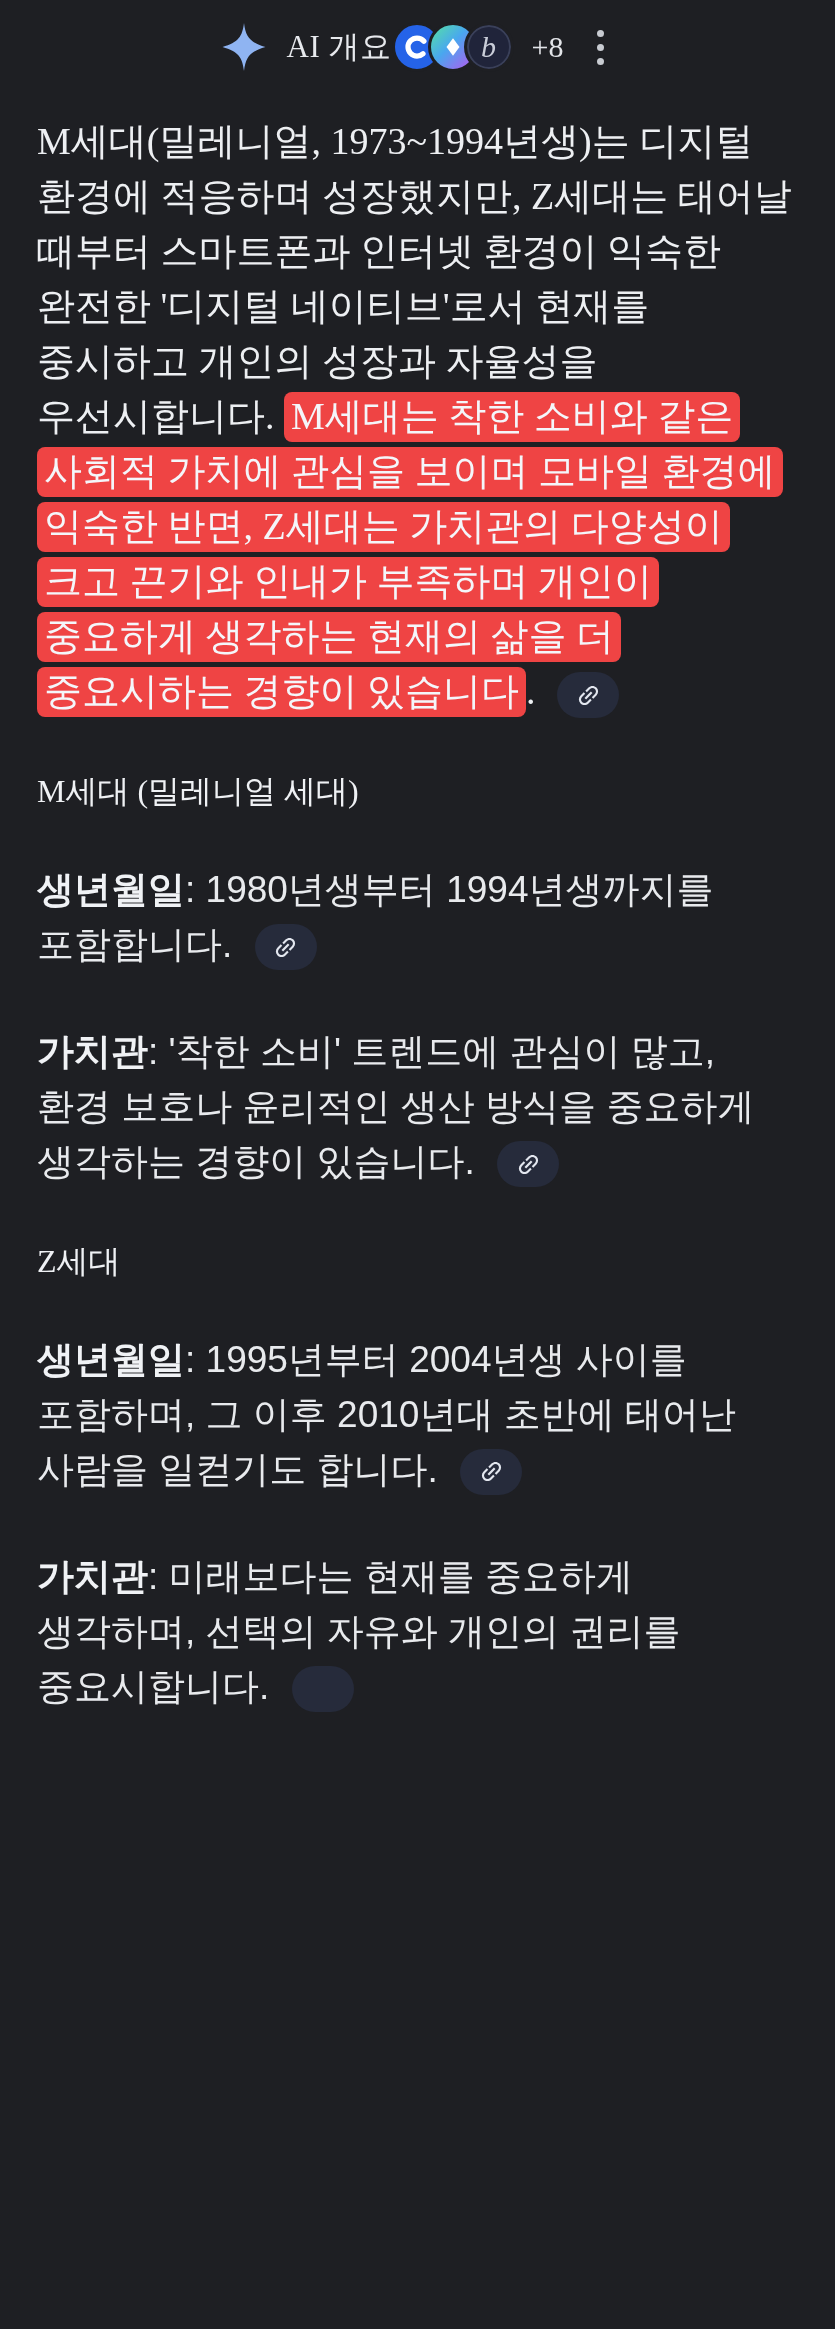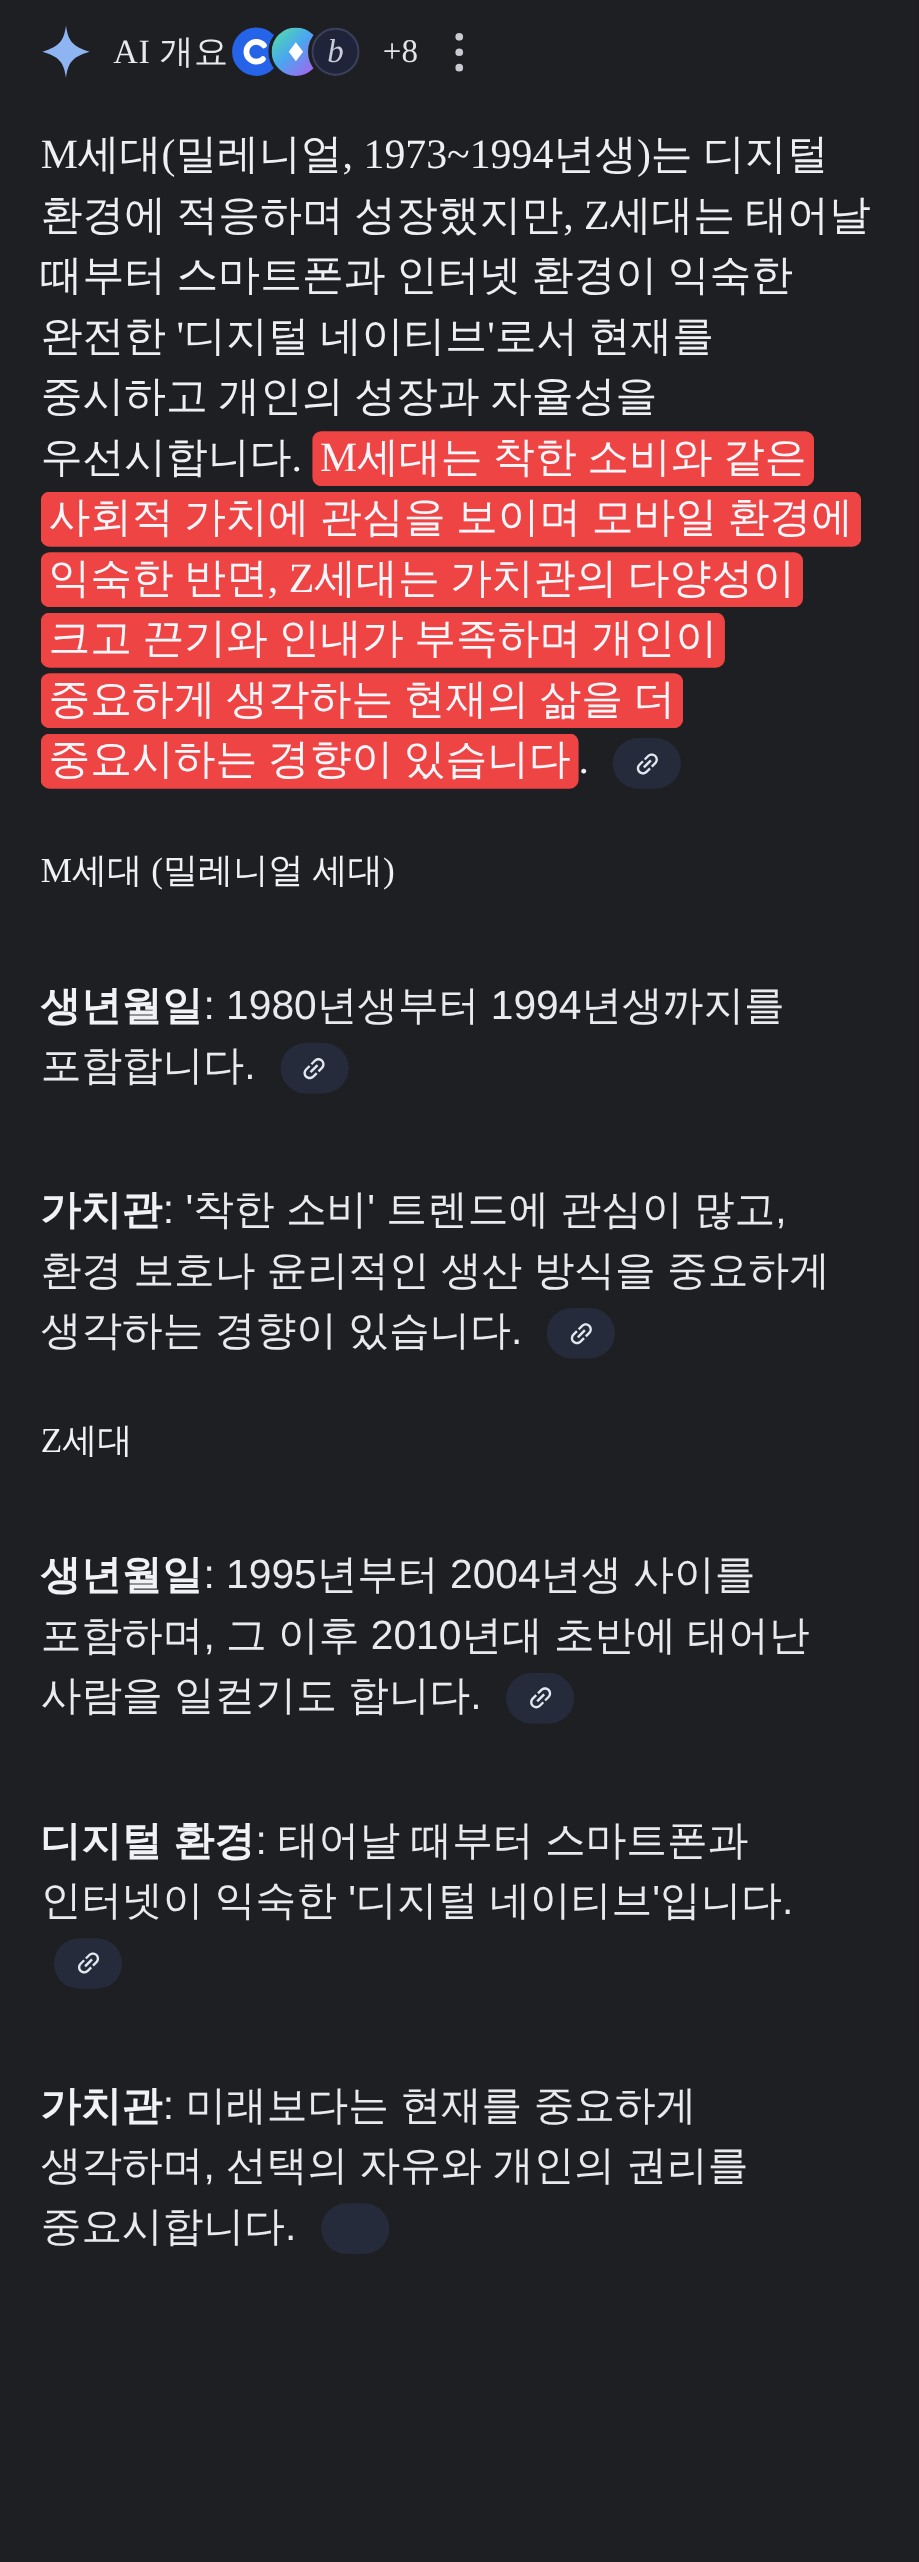--- a/index.html
+++ b/index.html
@@ -7,21 +7,21 @@
     width: 835px;
     background: #1e1f23;
     color: #e9eaee;
     font-family: "Liberation Sans", sans-serif;
     -webkit-font-smoothing: antialiased;
   }
   .page { padding: 20px 37px 40px; box-sizing: border-box; width: 835px; }
 
   
   .hdr {
-    display: flex; align-items: center; justify-content: flex-start;
+    display: flex; align-items: center; justify-content: center;
     height: 54px;
   }
   .hdr-left { display: flex; align-items: center; gap: 20px; }
   .sparkle { width: 46px; height: 52px; display: inline-flex; }
   .title {
     font-family: "Liberation Serif", serif;
     font-size: 31px; color: #e7e9ed; letter-spacing: 0.5px;
   }
   .hdr-right { display: flex; align-items: center; gap: 18px; }
   .favicons { display: flex; align-items: center; cursor: pointer; }
@@ -69,21 +69,21 @@
   h2.sec-h {
     font-family: "Liberation Serif", serif;
     font-size: 32px; font-weight: 500;
     color: #eff1f4;
     margin: 54px 0 0; line-height: 1.15;
   }
 
   
   p.item {
     font-size: 37px; line-height: 55px;
-    margin: 76px 0 0; color: #e8eaed;
+    margin: 52px 0 0; color: #e8eaed;
     word-break: keep-all;
   }
   p.item b { font-weight: 700; color: #f0f2f5; }
 
   
   .chip {
     display: inline-flex; align-items: center; justify-content: center;
     width: 62px; height: 46px; border-radius: 24px;
     background: #262b3b; border: none; cursor: pointer;
     margin-left: 12px; vertical-align: middle; padding: 0;
@@ -170,31 +170,20 @@
   <button class="chip">
     <span style="display:inline-flex;">
       <svg viewBox="0 0 24 24" aria-hidden="true">
         <g transform="rotate(-45 12 12)">
           <path d="M3.9 12c0-1.71 1.39-3.1 3.1-3.1h4V7H7c-2.76 0-5 2.24-5 5s2.24 5 5 5h4v-1.9H7c-1.71 0-3.1-1.39-3.1-3.1zM8 13h8v-2H8v2zm9-6h-4v1.9h4c1.71 0 3.1 1.39 3.1 3.1s-1.39 3.1-3.1 3.1h-4V17h4c2.76 0 5-2.24 5-5s-2.24-5-5-5z"></path>
         </g>
       </svg>
     </span>
   </button>
 </p>
-      <p class="item"><b>디지털 환경</b><span>: 태어날 때부터 스마트폰과 인터넷이 익숙한 '디지털 네이티브'입니다.</span>
-  <button class="chip">
-    <span style="display:inline-flex;">
-      <svg viewBox="0 0 24 24" aria-hidden="true">
-        <g transform="rotate(-45 12 12)">
-          <path d="M3.9 12c0-1.71 1.39-3.1 3.1-3.1h4V7H7c-2.76 0-5 2.24-5 5s2.24 5 5 5h4v-1.9H7c-1.71 0-3.1-1.39-3.1-3.1zM8 13h8v-2H8v2zm9-6h-4v1.9h4c1.71 0 3.1 1.39 3.1 3.1s-1.39 3.1-3.1 3.1h-4V17h4c2.76 0 5-2.24 5-5s-2.24-5-5-5z"></path>
-        </g>
-      </svg>
-    </span>
-  </button>
-</p>
       <p class="item"><b>가치관</b><span>: 미래보다는 현재를 중요하게 생각하며, 선택의 자유와 개인의 권리를 중요시합니다.</span>
   <button class="chip">
     
   </button>
 </p>
     </div>
 
 </div>
 
 </body></html>

